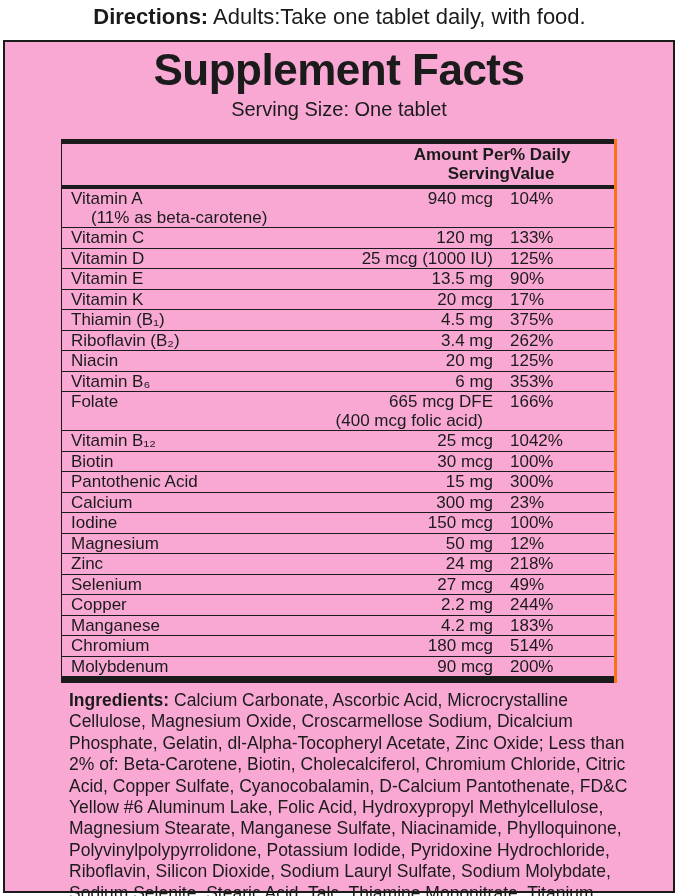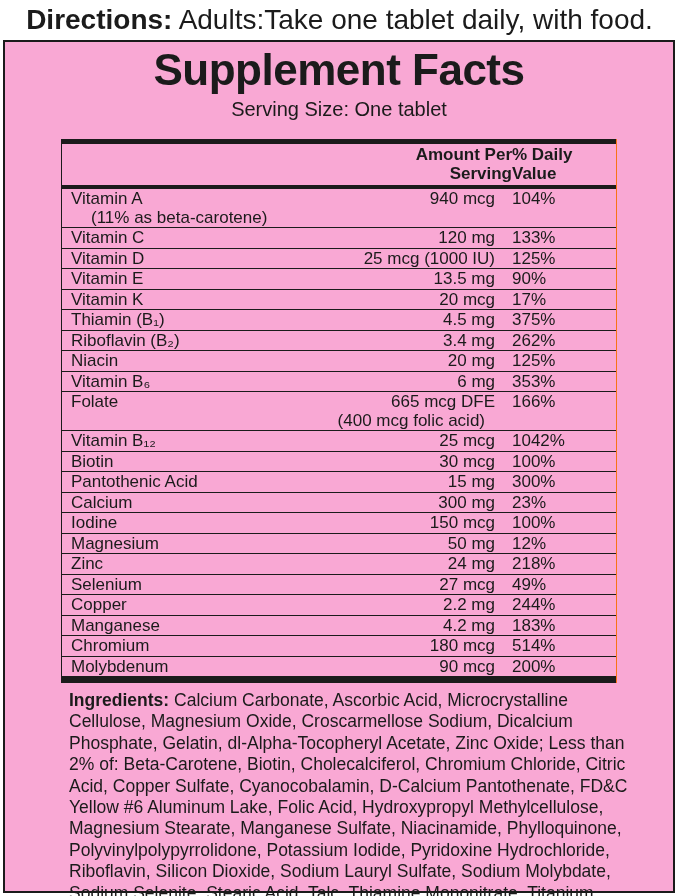--- a/index.html
+++ b/index.html
@@ -2,37 +2,37 @@
 <html><head>
 <meta charset="utf-8">
 <style>
   html,body{margin:0;padding:0;}
   body{
     width:679px;height:896px;background:#ffffff;color:#1b1b1b;
     font-family:"Liberation Sans","DejaVu Sans",sans-serif;
     position:relative;overflow:hidden;
   }
   .directions{
-    text-align:center;font-size:28px;padding-top:4px;white-space:nowrap;
+    text-align:center;font-size:22px;padding-top:4px;white-space:nowrap;
   }
   .directions .lbl{font-weight:bold;}
   .outer-box{
     position:absolute;left:3px;top:40px;width:672px;height:853px;
     border:2px solid #1b1b1b;box-sizing:border-box;background:#f9a8d4;
   }
   .sf-title{
     text-align:center;font-size:44px;font-weight:bold;letter-spacing:-0.5px;
     margin-top:5px;line-height:46px;
   }
   .serving{
     text-align:center;font-size:20px;margin-top:1px;line-height:30px;
   }
   .facts{
     width:556px;margin:15px auto 0;
-    border-left:1px solid #1b1b1b;border-right:1px solid #f97316;
+    border-left:1px solid #1b1b1b;border-right:3px solid #f97316;
     font-size:17px;box-sizing:border-box;
   }
   .bar-top{height:5px;background:#1b1b1b;}
   .bar-hdr{height:4px;background:#1b1b1b;}
   .bar-bottom{height:7px;background:#1b1b1b;}
   .hdr-row{display:flex;font-weight:bold;line-height:19px;padding:1px 0 2px;}
   .hdr-cell span{display:block;}
   .row{display:flex;line-height:18.5px;padding:1px 0 0;gap:17px;}
   .row + .row{border-top:1px solid #1b1b1b;}
   .c-name{flex:1;padding-left:9px;min-width:0;}

